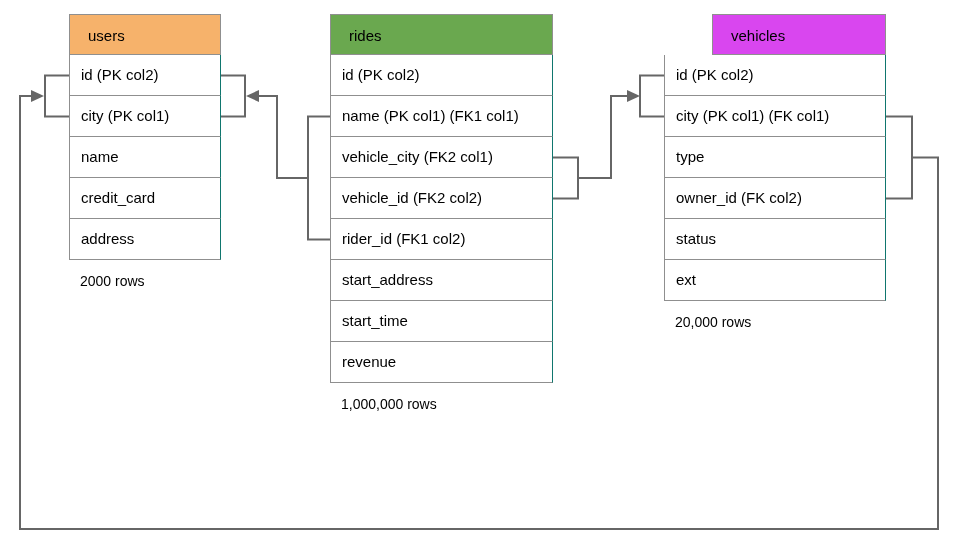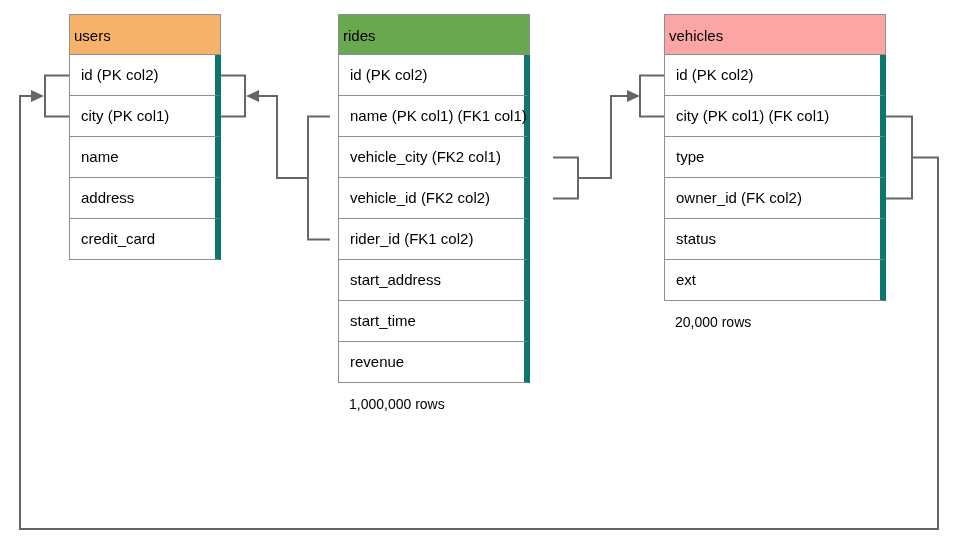--- a/index.html
+++ b/index.html
@@ -16,42 +16,42 @@
     position: absolute;
     left: 0; top: 0;
     width: 960px; height: 540px;
   }
   .conn { fill: none; stroke-width: 2; }
   .tbl { position: absolute; }
   .tbl .hdr {
     box-sizing: border-box;
     height: 41px;
     line-height: 41px;
-    padding-left: 4px;
+    padding-left: 18px;
     font-size: 15px;
     border: 1px solid #8f8f8f;
   }
   .tbl .row {
     box-sizing: border-box;
     height: 41px;
     line-height: 40px;
     padding-left: 11px;
     font-size: 15px;
     background: #ffffff;
     border-left: 1px solid #8f8f8f;
-    border-right: 6px solid #0f766e;
+    border-right: 1px solid #0f766e;
     border-bottom: 1px solid #8f8f8f;
     white-space: nowrap;
   }
   .rowcount {
     margin: 13px 0 0 11px;
     font-size: 14px;
   }
   .tbl-users    { left: 69px;  top: 14px; width: 152px; }
-  .tbl-rides    { left: 338px; top: 14px; width: 192px; }
+  .tbl-rides    { left: 330px; top: 14px; width: 223px; }
   .tbl-vehicles { left: 664px; top: 14px; width: 222px; }
 </style>
 </head>
 <body>
 
 <div class="canvas">
 
   <svg class="lines-svg" viewBox="0 0 960 540" xmlns="http://www.w3.org/2000/svg">
 
     <path class="conn" d="M221,75.5 H245 V116.5 H221 M330,116.5 H308 V239.5 H330 M308,178 H277 V96 H258" stroke="#666666"></path>
@@ -62,39 +62,40 @@
 
     <path class="conn" d="M886,116.5 H912 V198.5 H886 M912,157.5 H938 V529 H20 V96 H31 M69,75.5 H45 V116.5 H69" stroke="#666666"></path>
     <polygon points="44,96 31,90 31,102" fill="#666666"></polygon>
   </svg>
 
   <div class="tbl tbl-users">
     <div class="hdr" style="background: rgb(246, 178, 107);">users</div>
     <div class="row">id (PK col2)</div>
     <div class="row">city (PK col1)</div>
     <div class="row">name</div>
+    <div class="row">credit_card</div>
     <div class="row">address</div>
-    <div class="row">credit_card</div>
+    <div class="rowcount">2000 rows</div>
   </div>
 
   <div class="tbl tbl-rides">
     <div class="hdr" style="background: rgb(106, 168, 79);">rides</div>
     <div class="row">id (PK col2)</div>
     <div class="row">name (PK col1) (FK1 col1)</div>
     <div class="row">vehicle_city (FK2 col1)</div>
     <div class="row">vehicle_id (FK2 col2)</div>
     <div class="row">rider_id (FK1 col2)</div>
     <div class="row">start_address</div>
     <div class="row">start_time</div>
     <div class="row">revenue</div>
     <div class="rowcount">1,000,000 rows</div>
   </div>
 
   <div class="tbl tbl-vehicles">
-    <div class="hdr" style="background: #fca5a5;">vehicles</div>
+    <div class="hdr" style="background: #d946ef; margin-left: 48px;">vehicles</div>
     <div class="row">id (PK col2)</div>
     <div class="row">city (PK col1) (FK col1)</div>
     <div class="row">type</div>
     <div class="row">owner_id (FK col2)</div>
     <div class="row">status</div>
     <div class="row">ext</div>
     <div class="rowcount">20,000 rows</div>
   </div>
 
 </div>

